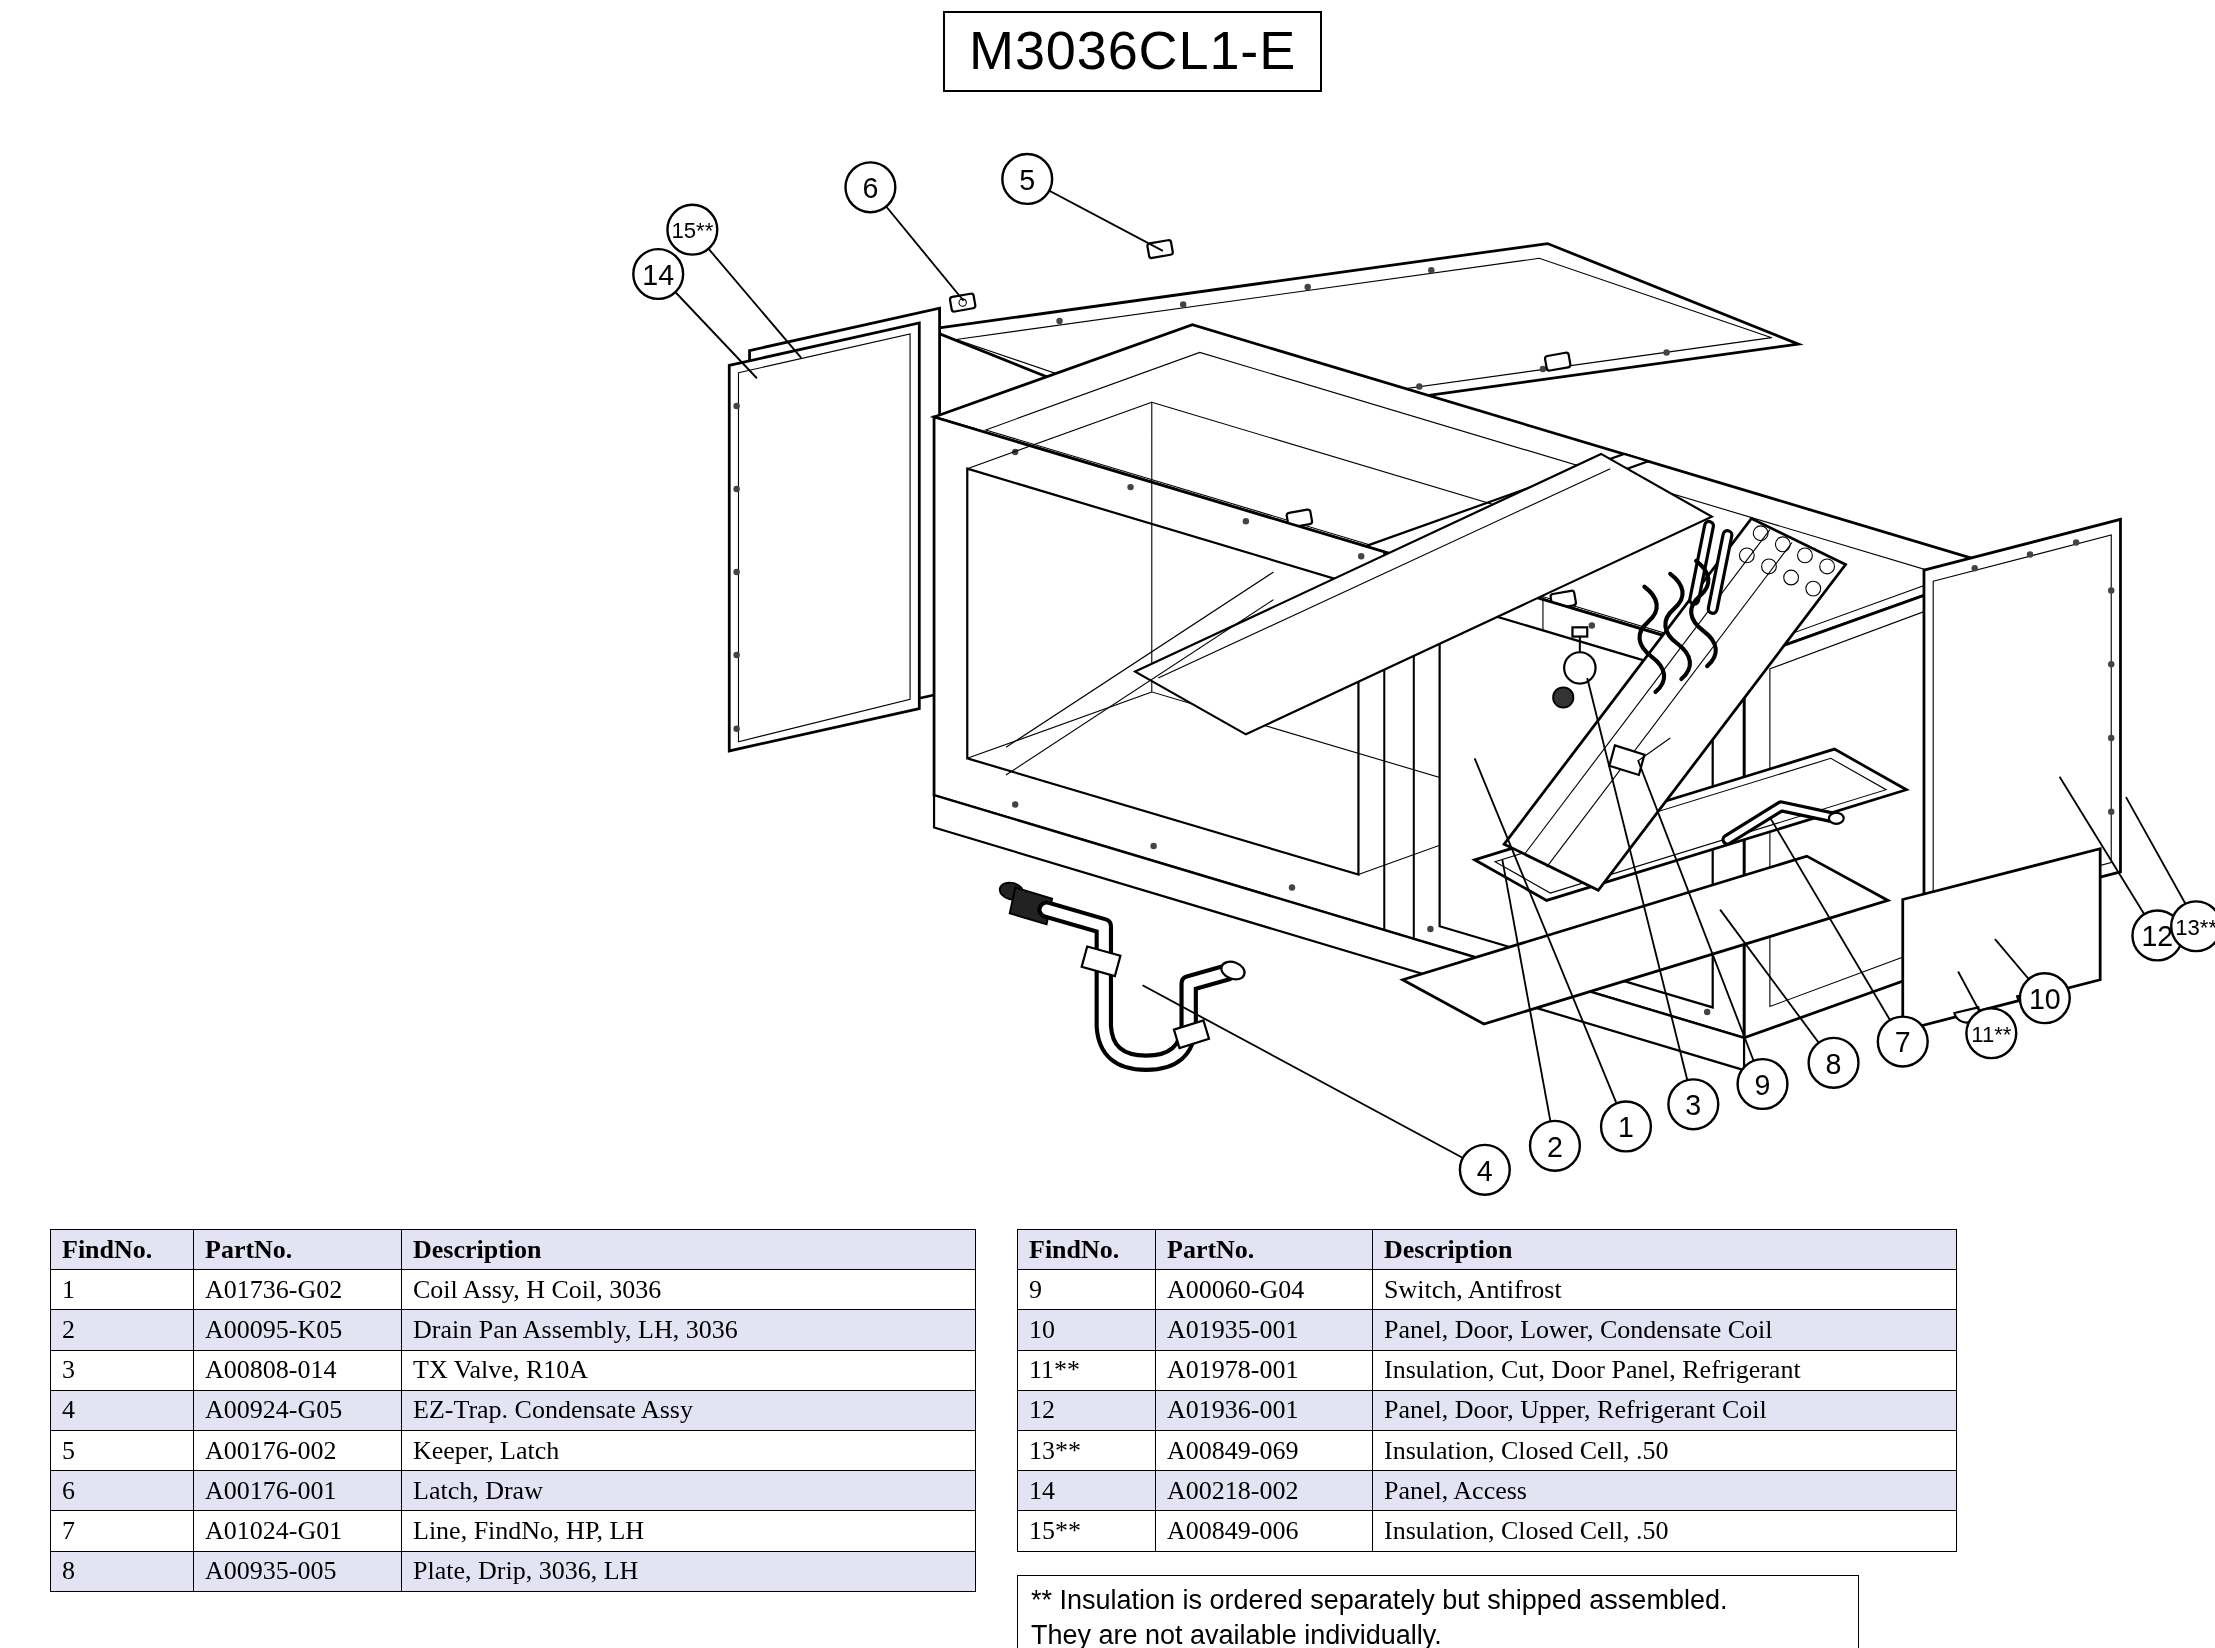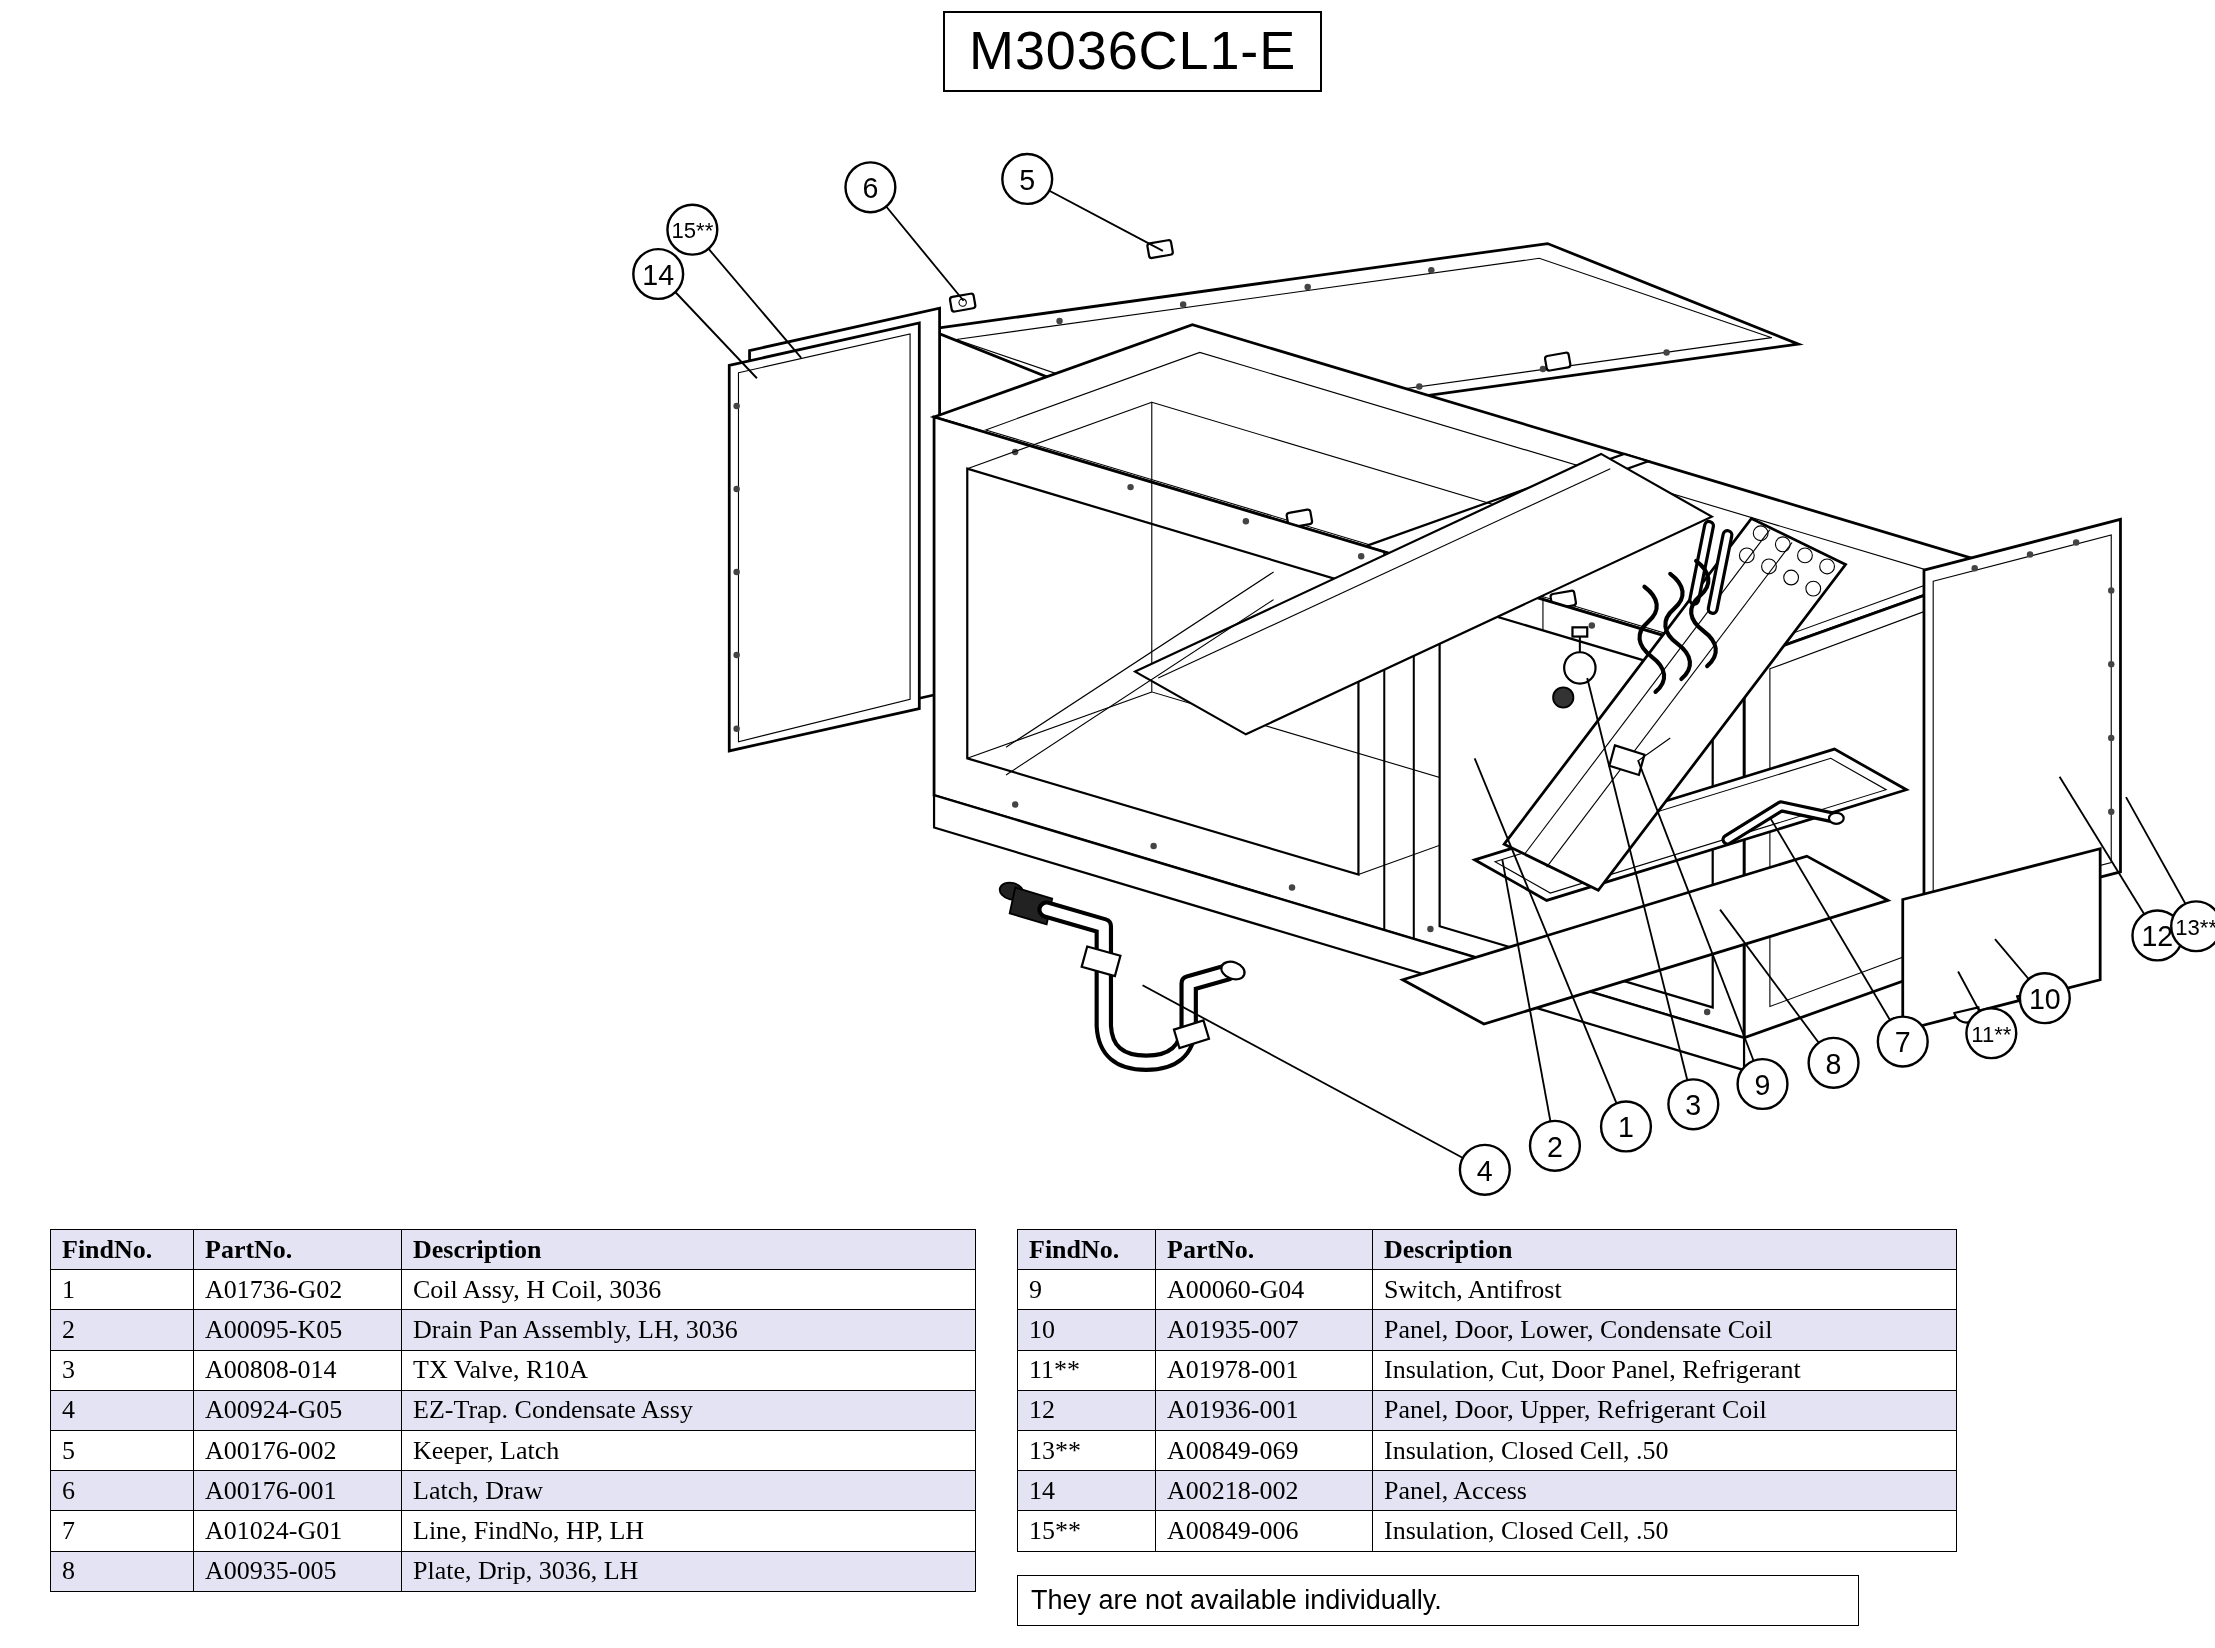--- a/index.html
+++ b/index.html
@@ -380,21 +380,21 @@
     </tr>
   </thead>
   <tbody>
     <tr>
       <td>9</td>
       <td>A00060-G04</td>
       <td>Switch, Antifrost</td>
     </tr>
     <tr class="alt">
       <td>10</td>
-      <td>A01935-007</td>
+      <td>A01935-001</td>
       <td>Panel, Door, Lower, Condensate Coil</td>
     </tr>
     <tr>
       <td>11**</td>
       <td>A01978-001</td>
       <td>Insulation, Cut, Door Panel, Refrigerant</td>
     </tr>
     <tr class="alt">
       <td>12</td>
       <td>A01936-001</td>
@@ -412,15 +412,16 @@
     </tr>
     <tr>
       <td>15**</td>
       <td>A00849-006</td>
       <td>Insulation, Closed Cell, .50</td>
     </tr>
   </tbody>
 </table>
 
 <div class="footnote-box">
+  <div>** Insulation is ordered separately but shipped assembled.</div>
   <div>They are not available individually.</div>
 </div>
 
 
 </body></html>

